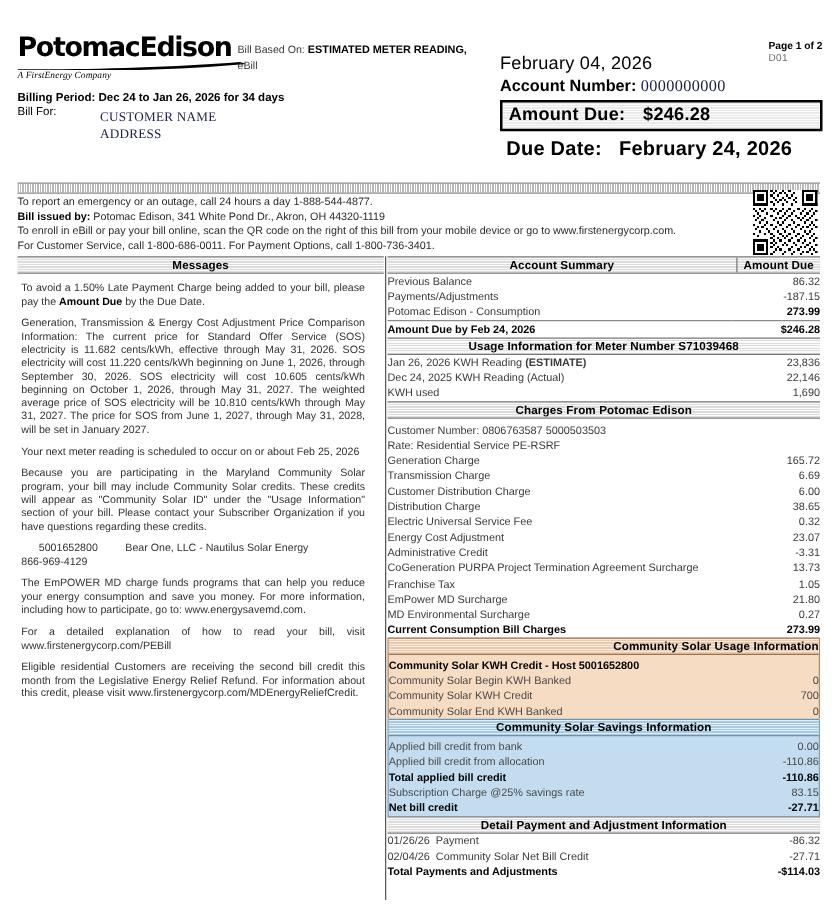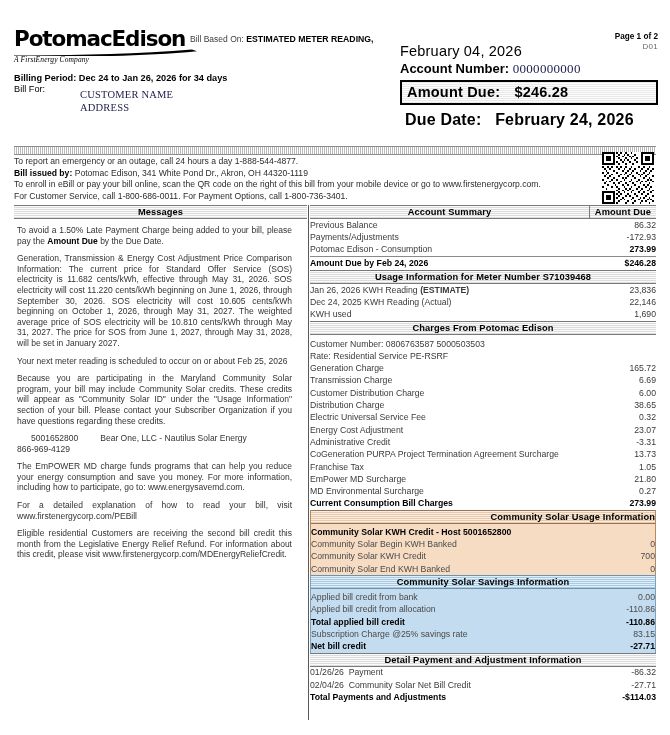--- a/index.html
+++ b/index.html
@@ -92,21 +92,21 @@
     font-family: "Liberation Serif", serif;
     font-size: 10.5px;
     line-height: 13px;
     color: #1d1d4a;
     letter-spacing: 0.2px;
   }
 
   .pageno {
     position: absolute;
     right: 12px; top: 32px;
-    text-align: right;
+    text-align: left;
     font-size: 8.2px;
     font-weight: bold;
     line-height: 10px;
   }
   .pageno .dcode {
     font-weight: normal;
     color: #6a6a6a;
     font-size: 8px;
     letter-spacing: 0.3px;
   }
@@ -314,20 +314,21 @@
         <svg width="183" height="8" viewBox="0 0 183 8">
           <path d="M0 6.4 C50 6.9 120 5.2 178 0.6 L183 2.2 C125 7.6 52 8.4 0 7.6 Z" fill="#000"></path>
         </svg>
       </div>
       <div class="logo-tag">A FirstEnergy Company</div>
     </div>
 
     <div class="billbased">
       <span>Bill Based On:</span>
       <span class="bb-val">ESTIMATED METER READING,</span>
+      <div>eBill</div>
     </div>
 
     <div class="billperiod">Billing Period: Dec 24 to Jan 26, 2026 for 34 days</div>
     <div class="billfor">Bill For:</div>
     <div class="customer">
       <div>CUSTOMER NAME</div>
       <div>ADDRESS</div>
     </div>
 
     <div class="pageno">
@@ -592,21 +593,21 @@
         <span class="h-amt">Amount Due</span>
       </div>
       <table class="sum">
         <tbody>
           <tr>
             <td class="lbl">Previous Balance</td>
             <td class="val">86.32</td>
           </tr>
           <tr>
             <td class="lbl">Payments/Adjustments</td>
-            <td class="val">-172.93</td>
+            <td class="val">-187.15</td>
           </tr>
           <tr>
             <td class="lbl">Potomac Edison  - Consumption</td>
             <td class="val" style="font-weight:bold;color:#000">273.99</td>
           </tr>
           <tr class="bold topline">
             <td class="lbl">Amount Due by Feb 24, 2026</td>
             <td class="val">$246.28</td>
           </tr>
         </tbody>

